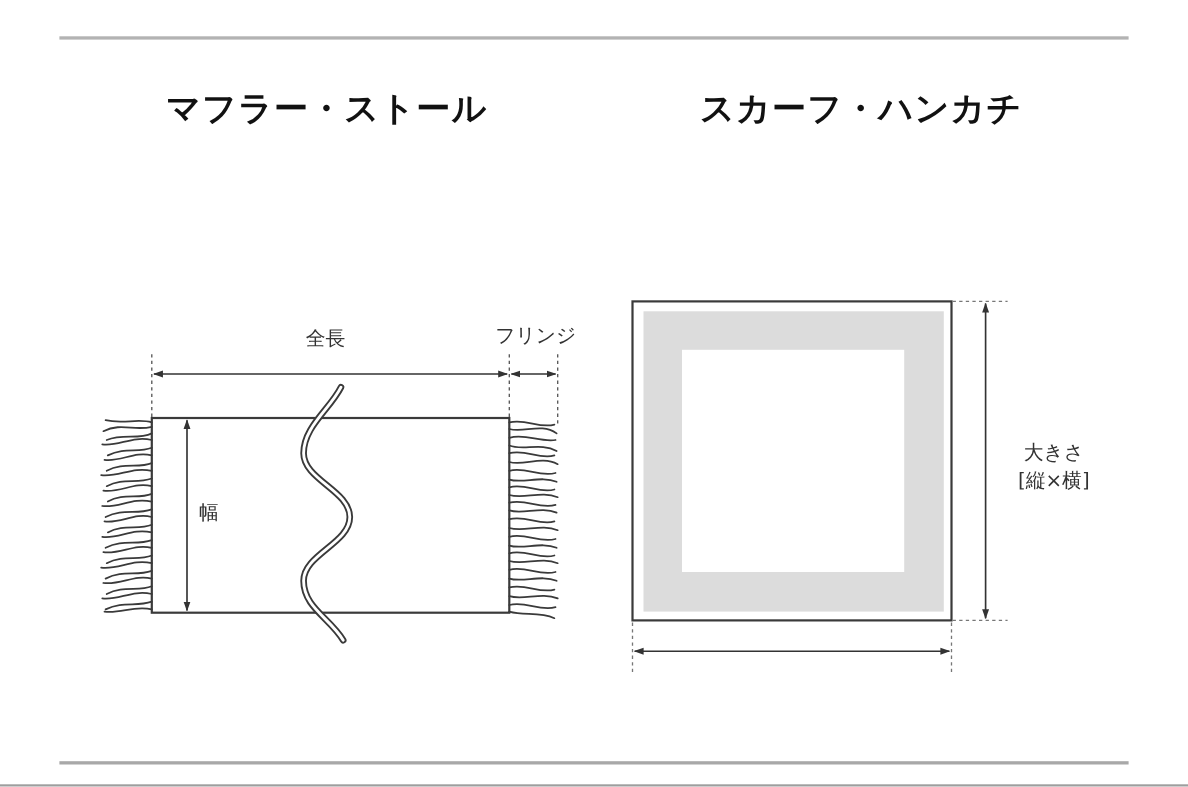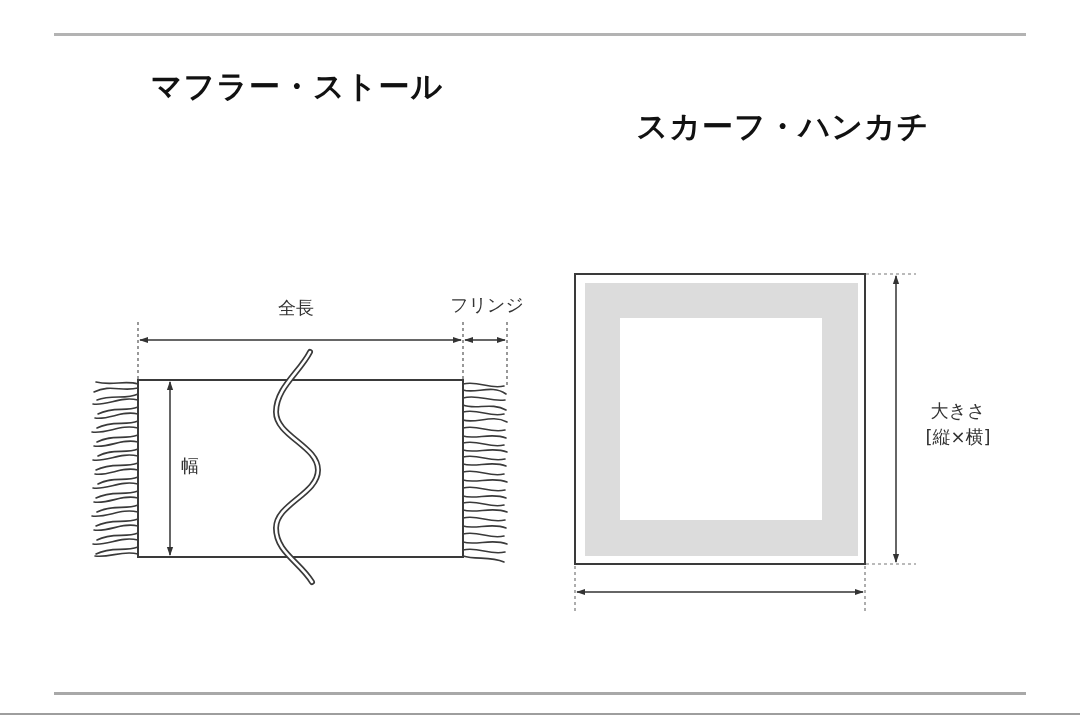--- a/index.html
+++ b/index.html
@@ -2,24 +2,24 @@
 <html><head>
 <meta charset="utf-8">
 <style>
   html, body { margin: 0; padding: 0; background: #ffffff; }
   body { width: 1080px; height: 715px; position: relative; overflow: hidden;
          font-family: "DejaVu Sans", "Liberation Sans", sans-serif; }
   .rule { position: absolute; left: 54px; width: 972px; height: 3px; background: #b3b3b3; }
   .rule.top { top: 33px; }
   .rule.bottom { top: 692px; height: 3px; background: #a8a8a8; }
   .edge { position: absolute; left: 0; width: 1080px; top: 713px; height: 2px; background: #9e9e9e; }
-  .heading { position: absolute; top: 66px; font-size: 31px; font-weight: bold; color: #111;
+  .heading { position: absolute; top: 78px; font-size: 31px; font-weight: bold; color: #111;
              letter-spacing: 1px; white-space: nowrap; transform: translateX(-50%); }
   .heading.left { left: 297px; }
-  .heading.right { left: 783px; margin-top: 40px; }
+  .heading.right { left: 783px; }
   svg.diagram { position: absolute; left: 0; top: 0; }
   .lbl { font-family: "DejaVu Sans", "Liberation Sans", sans-serif; fill: #333; font-size: 18px; }
 </style>
 </head>
 <body>
 
 <div class="rule top"></div>
 
 <div class="heading left">マフラー・ストール</div>
 <div class="heading right">スカーフ・ハンカチ</div>

